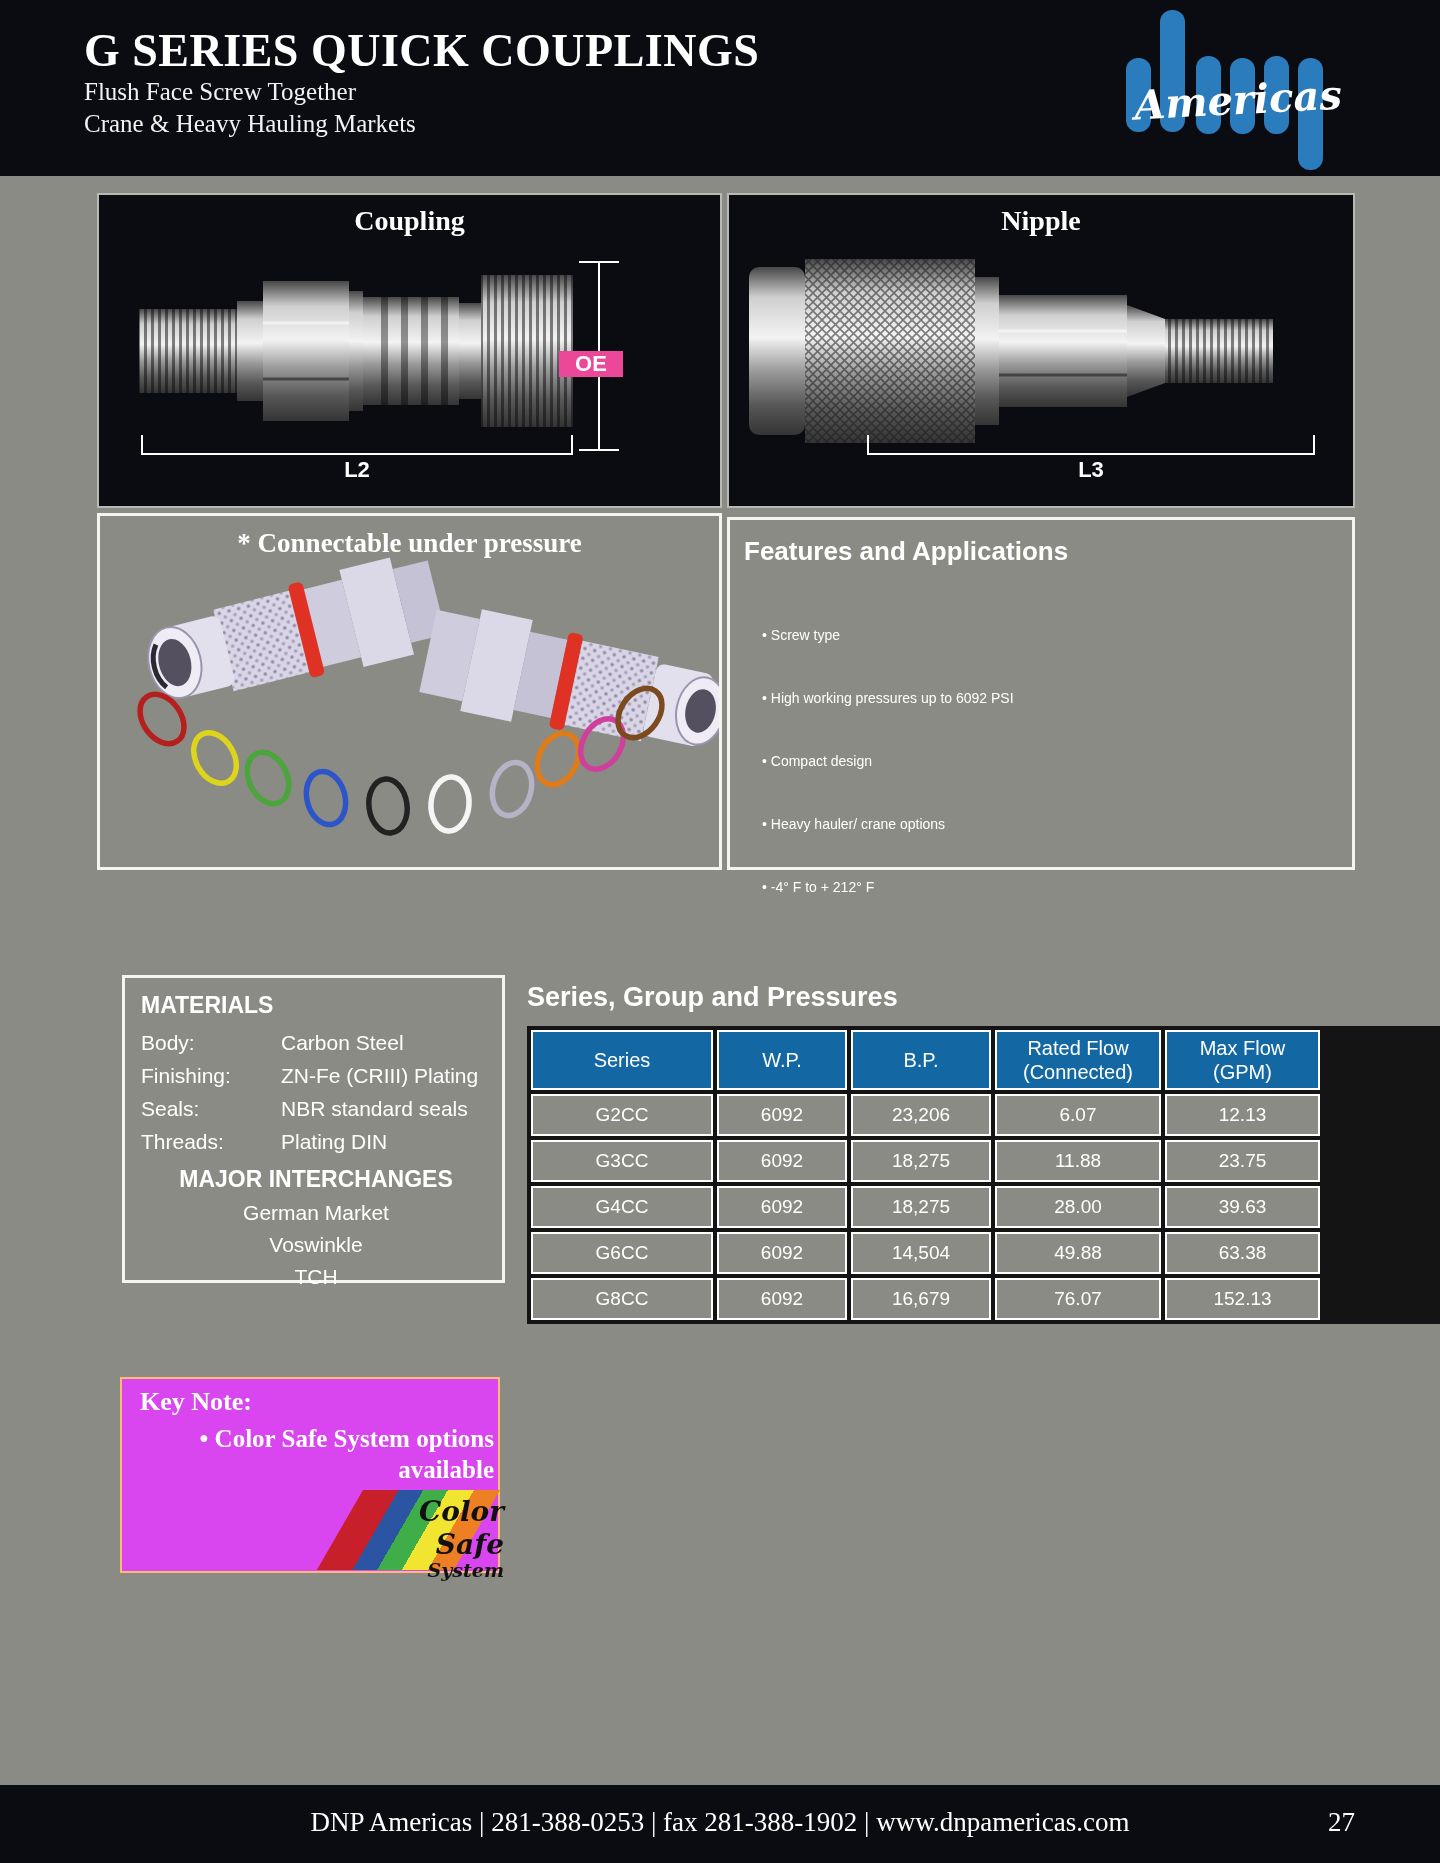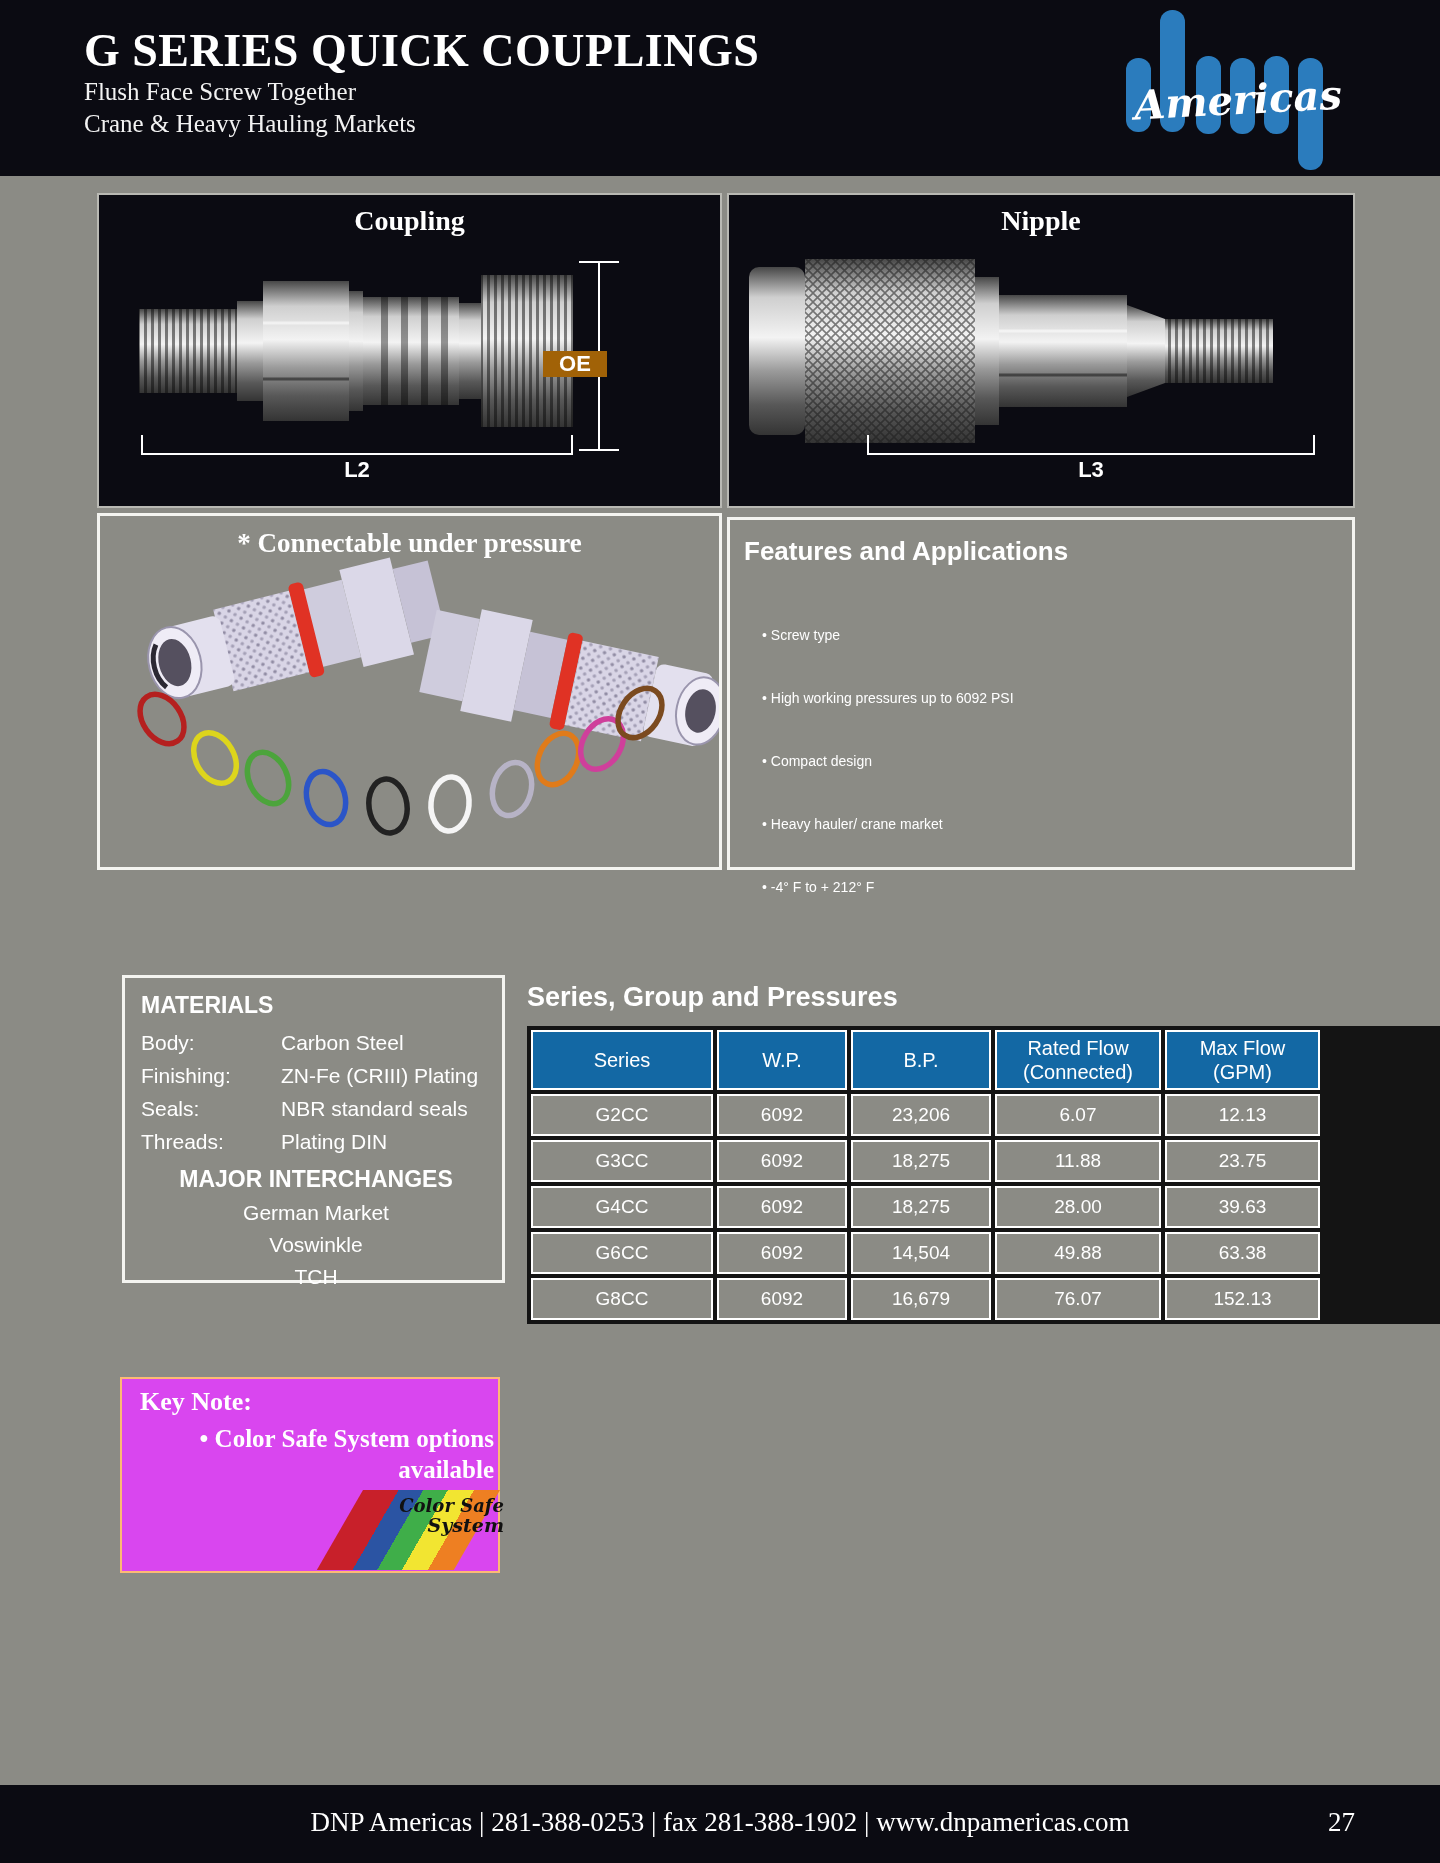--- a/index.html
+++ b/index.html
@@ -43,21 +43,21 @@
   .keynote{background:#d946ef;border:2px solid #fdba74;text-align:right;}
   .kn-title{color:#fff;font-family:"Liberation Serif",serif;font-weight:bold;font-size:26px;}
   .kn-bullet{color:#fff;font-family:"Liberation Serif",serif;font-weight:bold;font-size:25px;
              line-height:1.25;padding-left:2px;text-indent:16px;}
   .kn-bullet::before{content:"• ";}
   .css-stripes{position:absolute;left:241px;top:111px;width:137px;height:80px;
       transform-origin:0 0;transform:skewX(-30deg);
       background:linear-gradient(90deg,#c8202a 0 26%,#2b54a3 26% 44%,#3fae49 44% 62%,#f2e531 62% 81%,#ee7f22 81% 100%);}
   .css-text{position:absolute;left:236px;top:116px;width:146px;color:#111;
             font-family:"DejaVu Serif",serif;font-style:italic;z-index:2;}
-  .css-line1{font-size:18px;font-weight:bold;}
+  .css-line1{font-size:28px;font-weight:bold;}
   .css-line2{font-size:19px;font-weight:bold;margin-left:42px;margin-top:-2px;}
   
   .footer-text{width:100%;text-align:center;color:#fff;font-family:"Liberation Serif",serif;font-size:27px;}
   .page-num{color:#fff;font-family:"Liberation Serif",serif;font-size:27px;}
 </style>
 </head>
 <body>
 
 <div class="page">
 
@@ -106,21 +106,21 @@
       <rect x="284" y="58" width="7" height="108" fill="rgba(0,0,0,.4)"></rect>
       <rect x="304" y="58" width="7" height="108" fill="rgba(0,0,0,.4)"></rect>
       <rect x="322" y="64" width="22" height="96" fill="url(#met)"></rect>
       <rect x="344" y="36" width="92" height="152" fill="url(#met)"></rect>
       <rect x="344" y="36" width="92" height="152" fill="url(#thr)"></rect>
     </svg>
 
     <span class="dimline" style="left:480px;top:66px;width:40px;height:2px;"></span>
     <span class="dimline" style="left:499px;top:66px;width:2px;height:190px;"></span>
     <span class="dimline" style="left:480px;top:254px;width:40px;height:2px;"></span>
-    <span class="dimlabel" style="left:444px;top:156px;width:64px;background:#a16207;">OE</span>
+    <span class="dimlabel" style="left:460px;top:156px;width:64px;background:#ec4899;">OE</span>
 
     <span class="dimline" style="left:42px;top:240px;width:2px;height:20px;"></span>
     <span class="dimline" style="left:42px;top:258px;width:432px;height:2px;"></span>
     <span class="dimline" style="left:472px;top:240px;width:2px;height:20px;"></span>
     <span class="dimlabel" style="left:42px;top:262px;width:432px;">L2</span>
   </div>
 
   <div class="abs panel-black" style="left:727px;top:193px;width:628px;height:315px;">
     <div class="abs ptitle" style="top:10px;">Nipple</div>
     <svg class="abs" style="left:12px;top:44px;" width="600" height="215" viewBox="0 0 600 215">
@@ -196,21 +196,21 @@
       </g>
     </svg>
   </div>
 
   <div class="abs panel-gray" style="left:727px;top:517px;width:628px;height:353px;">
     <div class="abs feat-title" style="left:14px;top:16px;">Features and Applications</div>
     <div class="abs" style="left:32px;top:60px;width:570px;">
       <div class="bullet">Screw type</div>
       <div class="bullet">High working pressures up to 6092 PSI</div>
       <div class="bullet">Compact design</div>
-      <div class="bullet">Heavy hauler/ crane market</div>
+      <div class="bullet">Heavy hauler/ crane options</div>
       <div class="bullet">-4° F to + 212° F</div>
     </div>
   </div>
 
   <div class="abs panel-gray" style="left:122px;top:975px;width:383px;height:308px;">
     <div class="abs mat-title" style="left:16px;top:14px;">MATERIALS</div>
     <div class="abs" style="left:16px;top:44px;width:350px;">
       <div class="mat-row">
         <span>Body:</span>
         <span>Carbon Steel</span>

